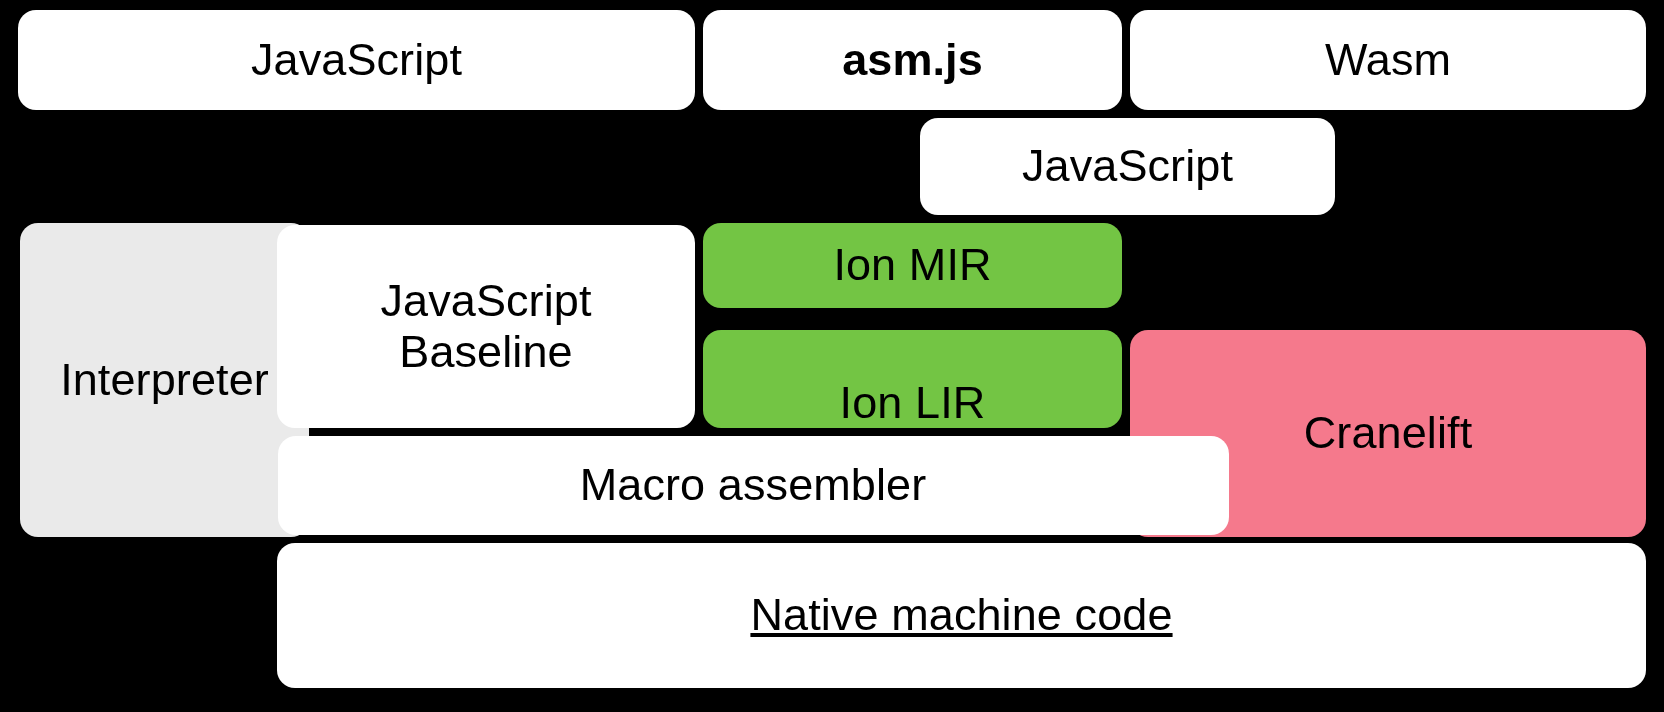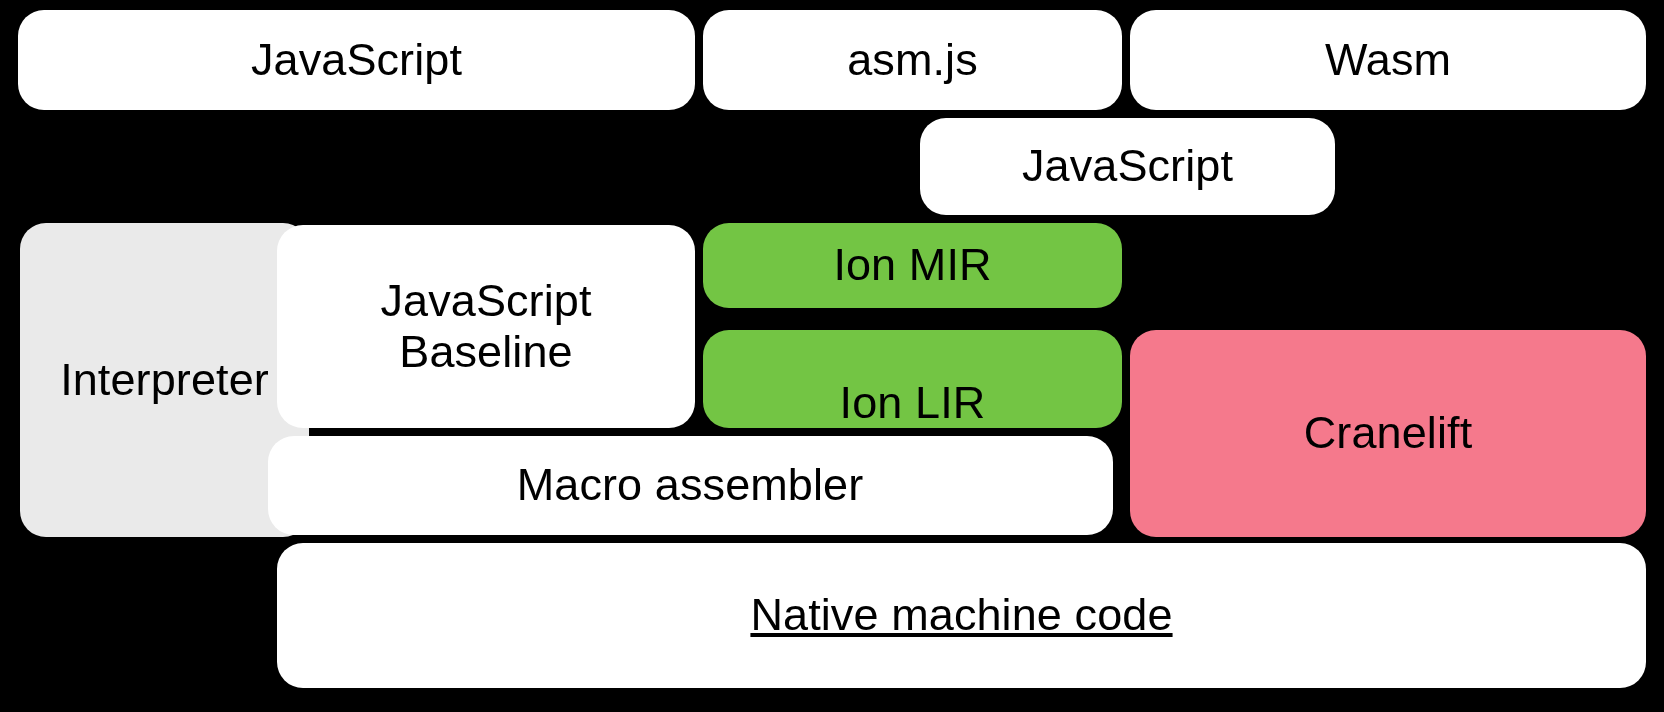--- a/index.html
+++ b/index.html
@@ -17,44 +17,44 @@
     background: #000000;
     overflow: hidden;
   }
   .node {
     position: absolute;
     box-sizing: border-box;
     display: flex;
     align-items: center;
     justify-content: center;
     text-align: center;
-    border-radius: 26px;
+    border-radius: 18px;
     color: #000000;
     font-size: 45px;
     line-height: 1.12;
     font-weight: 400;
     letter-spacing: 0.1px;
     white-space: pre-line;
     padding: 0 10px;
     user-select: none;
   }
   .fill-white { background: #FFFFFF; }
   .fill-gray  { background: #EAEAEA; }
   .fill-green { background: #73C544; }
   .fill-pink  { background: #F5798C; }
 </style>
 </head>
 <body>
 
 <div id="diagram" style="width: 1664px; height: 712px; background: rgb(0, 0, 0);">
     <div class="node fill-white" style="left: 18px; top: 10px; width: 677px; height: 100px;"><span>JavaScript</span></div>
-    <div class="node fill-white" style="left: 703px; top: 10px; width: 419px; height: 100px;"><span>asm.js</span></div>
+    <div class="node fill-white" style="left: 703px; top: 10px; width: 419px; height: 100px; font-weight: bold;"><span>asm.js</span></div>
     <div class="node fill-white" style="left: 1130px; top: 10px; width: 516px; height: 100px;"><span>Wasm</span></div>
     <div class="node fill-white" style="left: 920px; top: 118px; width: 415px; height: 97px;"><span>JavaScript</span></div>
     <div class="node fill-gray" style="left: 20px; top: 223px; width: 289px; height: 314px;"><span>Interpreter</span></div>
     <div class="node fill-white" style="left: 277px; top: 225px; width: 418px; height: 203px;"><span>JavaScript
 Baseline</span></div>
     <div class="node fill-green" style="left: 703px; top: 223px; width: 419px; height: 85px;"><span>Ion MIR</span></div>
     <div class="node fill-green" style="left: 703px; top: 330px; width: 419px; height: 98px; align-items: flex-end;"><span>Ion LIR</span></div>
     <div class="node fill-pink" style="left: 1130px; top: 330px; width: 516px; height: 207px;"><span>Cranelift</span></div>
-    <div class="node fill-white" style="left: 268px; top: 436px; width: 845px; height: 99px; padding-left: 9px;"><span>Macro assembler</span></div>
+    <div class="node fill-white" style="left: 278px; top: 436px; width: 951px; height: 99px; padding-left: 9px;"><span>Macro assembler</span></div>
     <div class="node fill-white" style="left: 277px; top: 543px; width: 1369px; height: 145px; text-decoration: underline;"><span>Native machine code</span></div>
   </div>
 
 </body></html>

